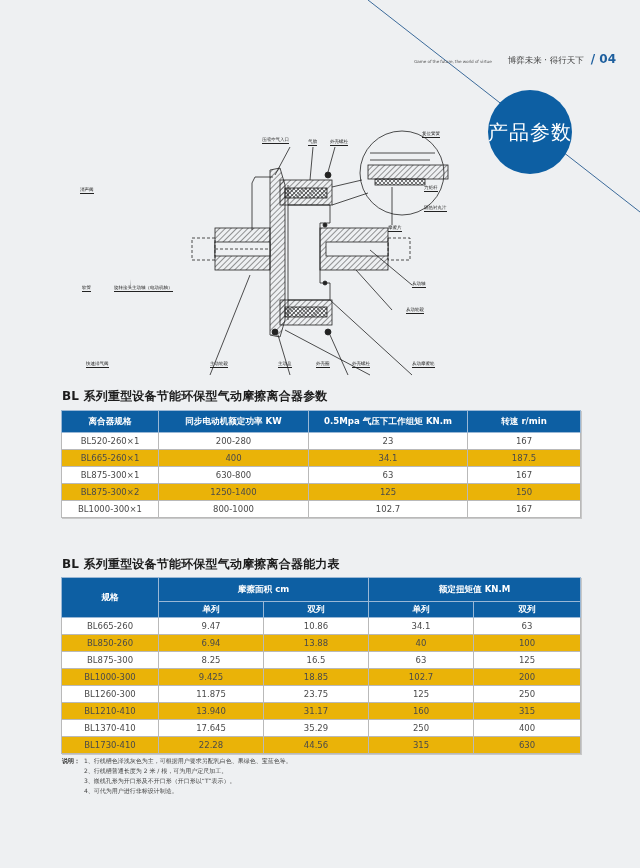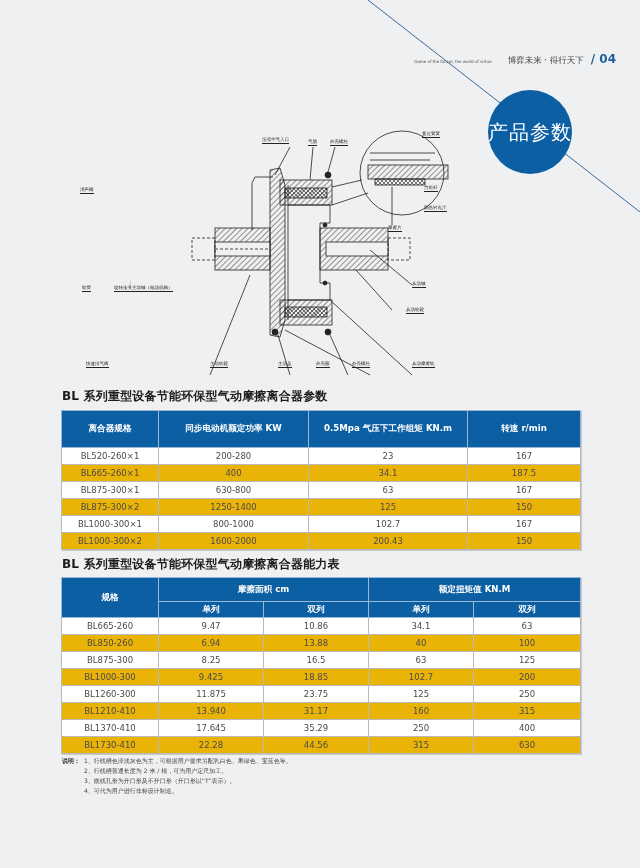--- a/index.html
+++ b/index.html
@@ -161,21 +161,21 @@
 
 <div class="section-title" style="top:388px;">BL 系列重型设备节能环保型气动摩擦离合器参数</div>
 <table class="spec" id="t1" style="top:410px; width:519px;">
   <colgroup>
       <col style="width:97px">
       <col style="width:150px">
       <col style="width:159px">
       <col style="width:113px">
     </colgroup>
   <thead>
-    <tr style="height:37px;">
+    <tr style="height:22px;">
       <th>离合器规格</th>
       <th>同步电动机额定功率 KW</th>
       <th>0.5Mpa 气压下工作组矩 KN.m</th>
       <th>转速 r/min</th>
     </tr>
   </thead>
   <tbody id="t1body">
       <tr>
         <td>BL520-260×1</td>
         <td>200-280</td>
@@ -198,26 +198,20 @@
         <td>BL875-300×2</td>
         <td>1250-1400</td>
         <td>125</td>
         <td>150</td>
       </tr>
       <tr>
         <td>BL1000-300×1</td>
         <td>800-1000</td>
         <td>102.7</td>
         <td>167</td>
-      </tr>
-      <tr class="alt">
-        <td>BL1000-300×2</td>
-        <td>1600-2000</td>
-        <td>200.43</td>
-        <td>150</td>
       </tr>
     </tbody>
 </table>
 
 <div class="section-title" style="top:556px;">BL 系列重型设备节能环保型气动摩擦离合器能力表</div>
 <table class="spec" id="t2" style="top:577px; width:519px;">
   <colgroup>
       <col style="width:97px">
       <col style="width:105px">
       <col style="width:105px">

